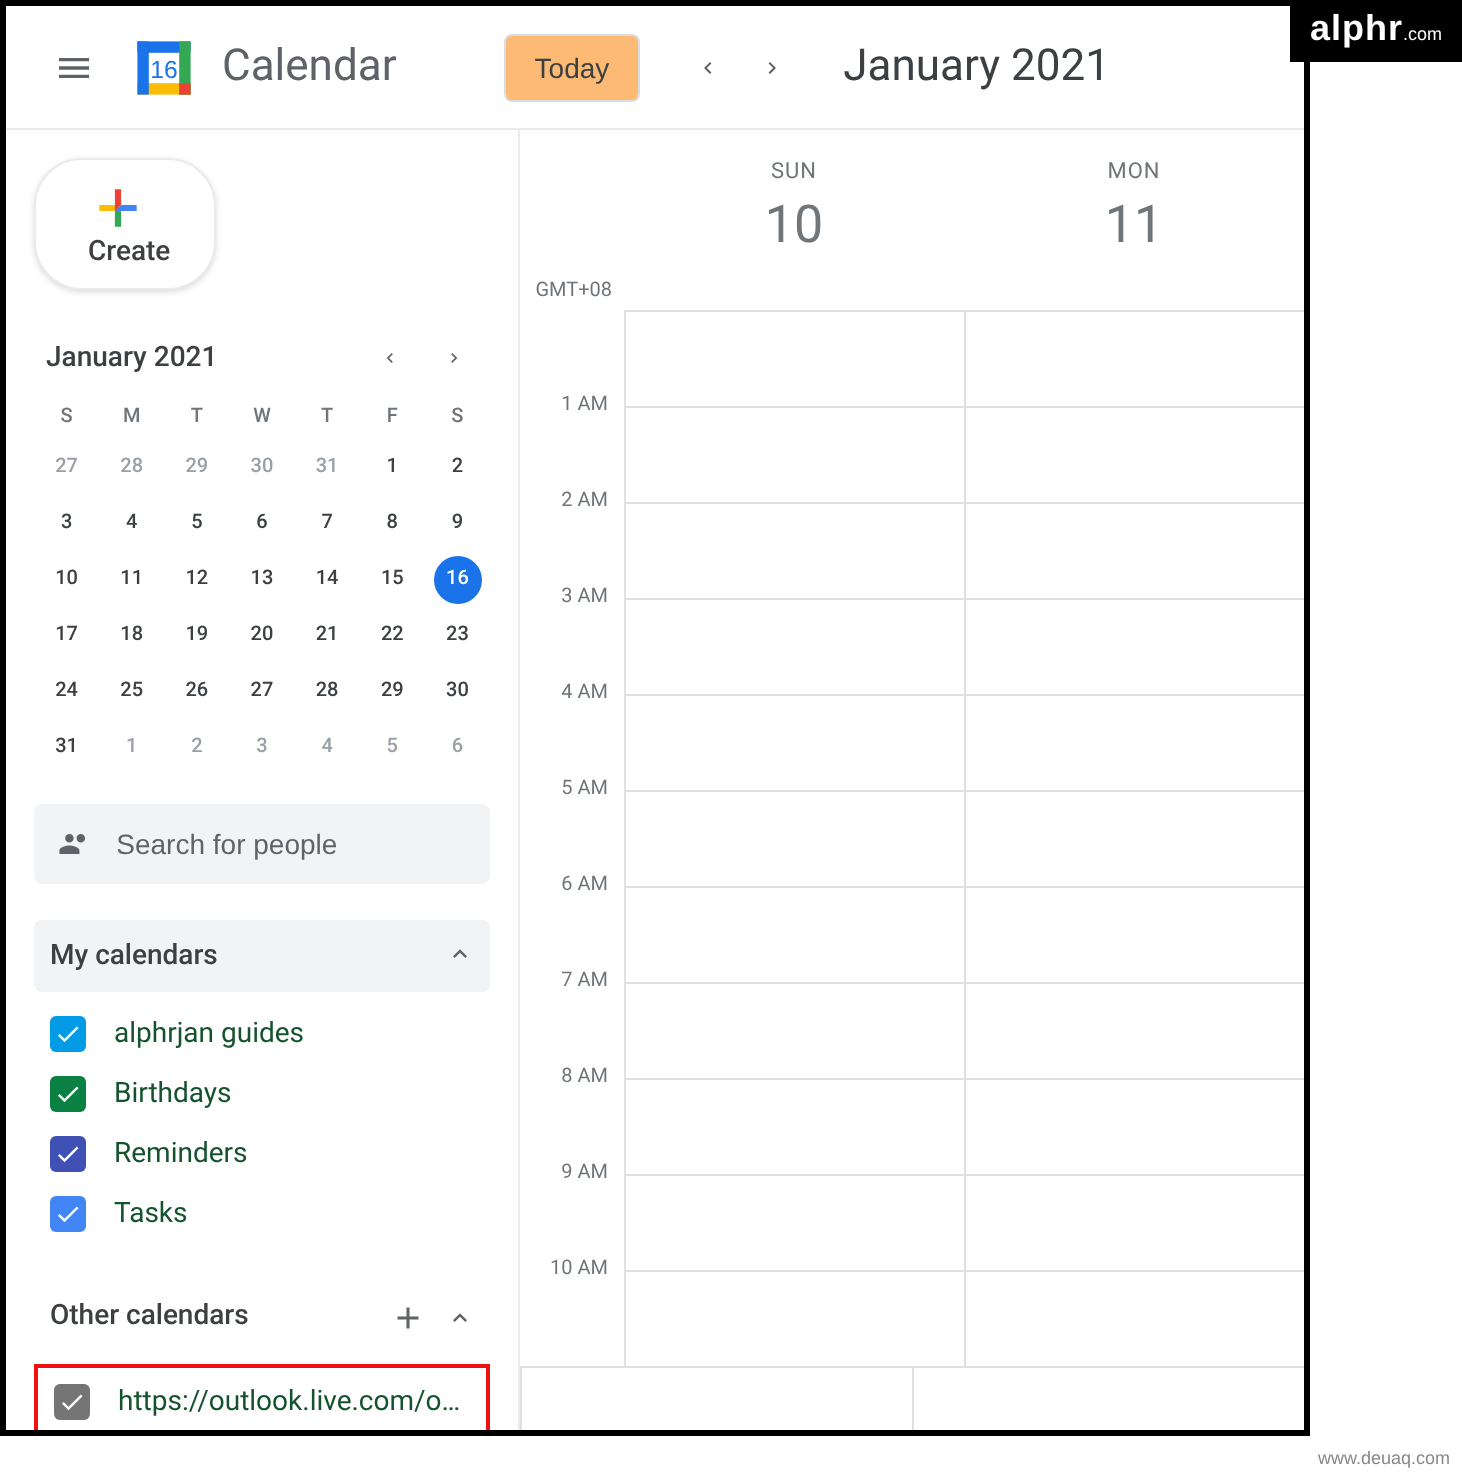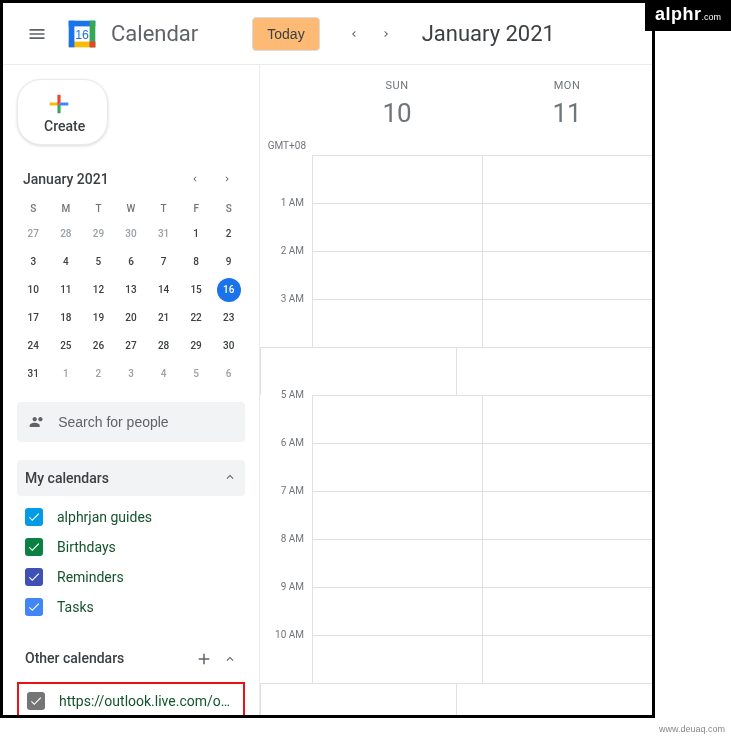--- a/index.html
+++ b/index.html
@@ -296,20 +296,21 @@
             </div>
           </div>
           <div class="hour-row">
             <div class="hour-label">3 AM</div>
             <div class="hour-cells">
               <div class="hour-cell"></div>
               <div class="hour-cell"></div>
             </div>
           </div>
           <div class="hour-row">
+            <div class="hour-label">4 AM</div>
             <div class="hour-cells">
               <div class="hour-cell"></div>
               <div class="hour-cell"></div>
             </div>
           </div>
           <div class="hour-row">
             <div class="hour-label">5 AM</div>
             <div class="hour-cells">
               <div class="hour-cell"></div>
               <div class="hour-cell"></div>

